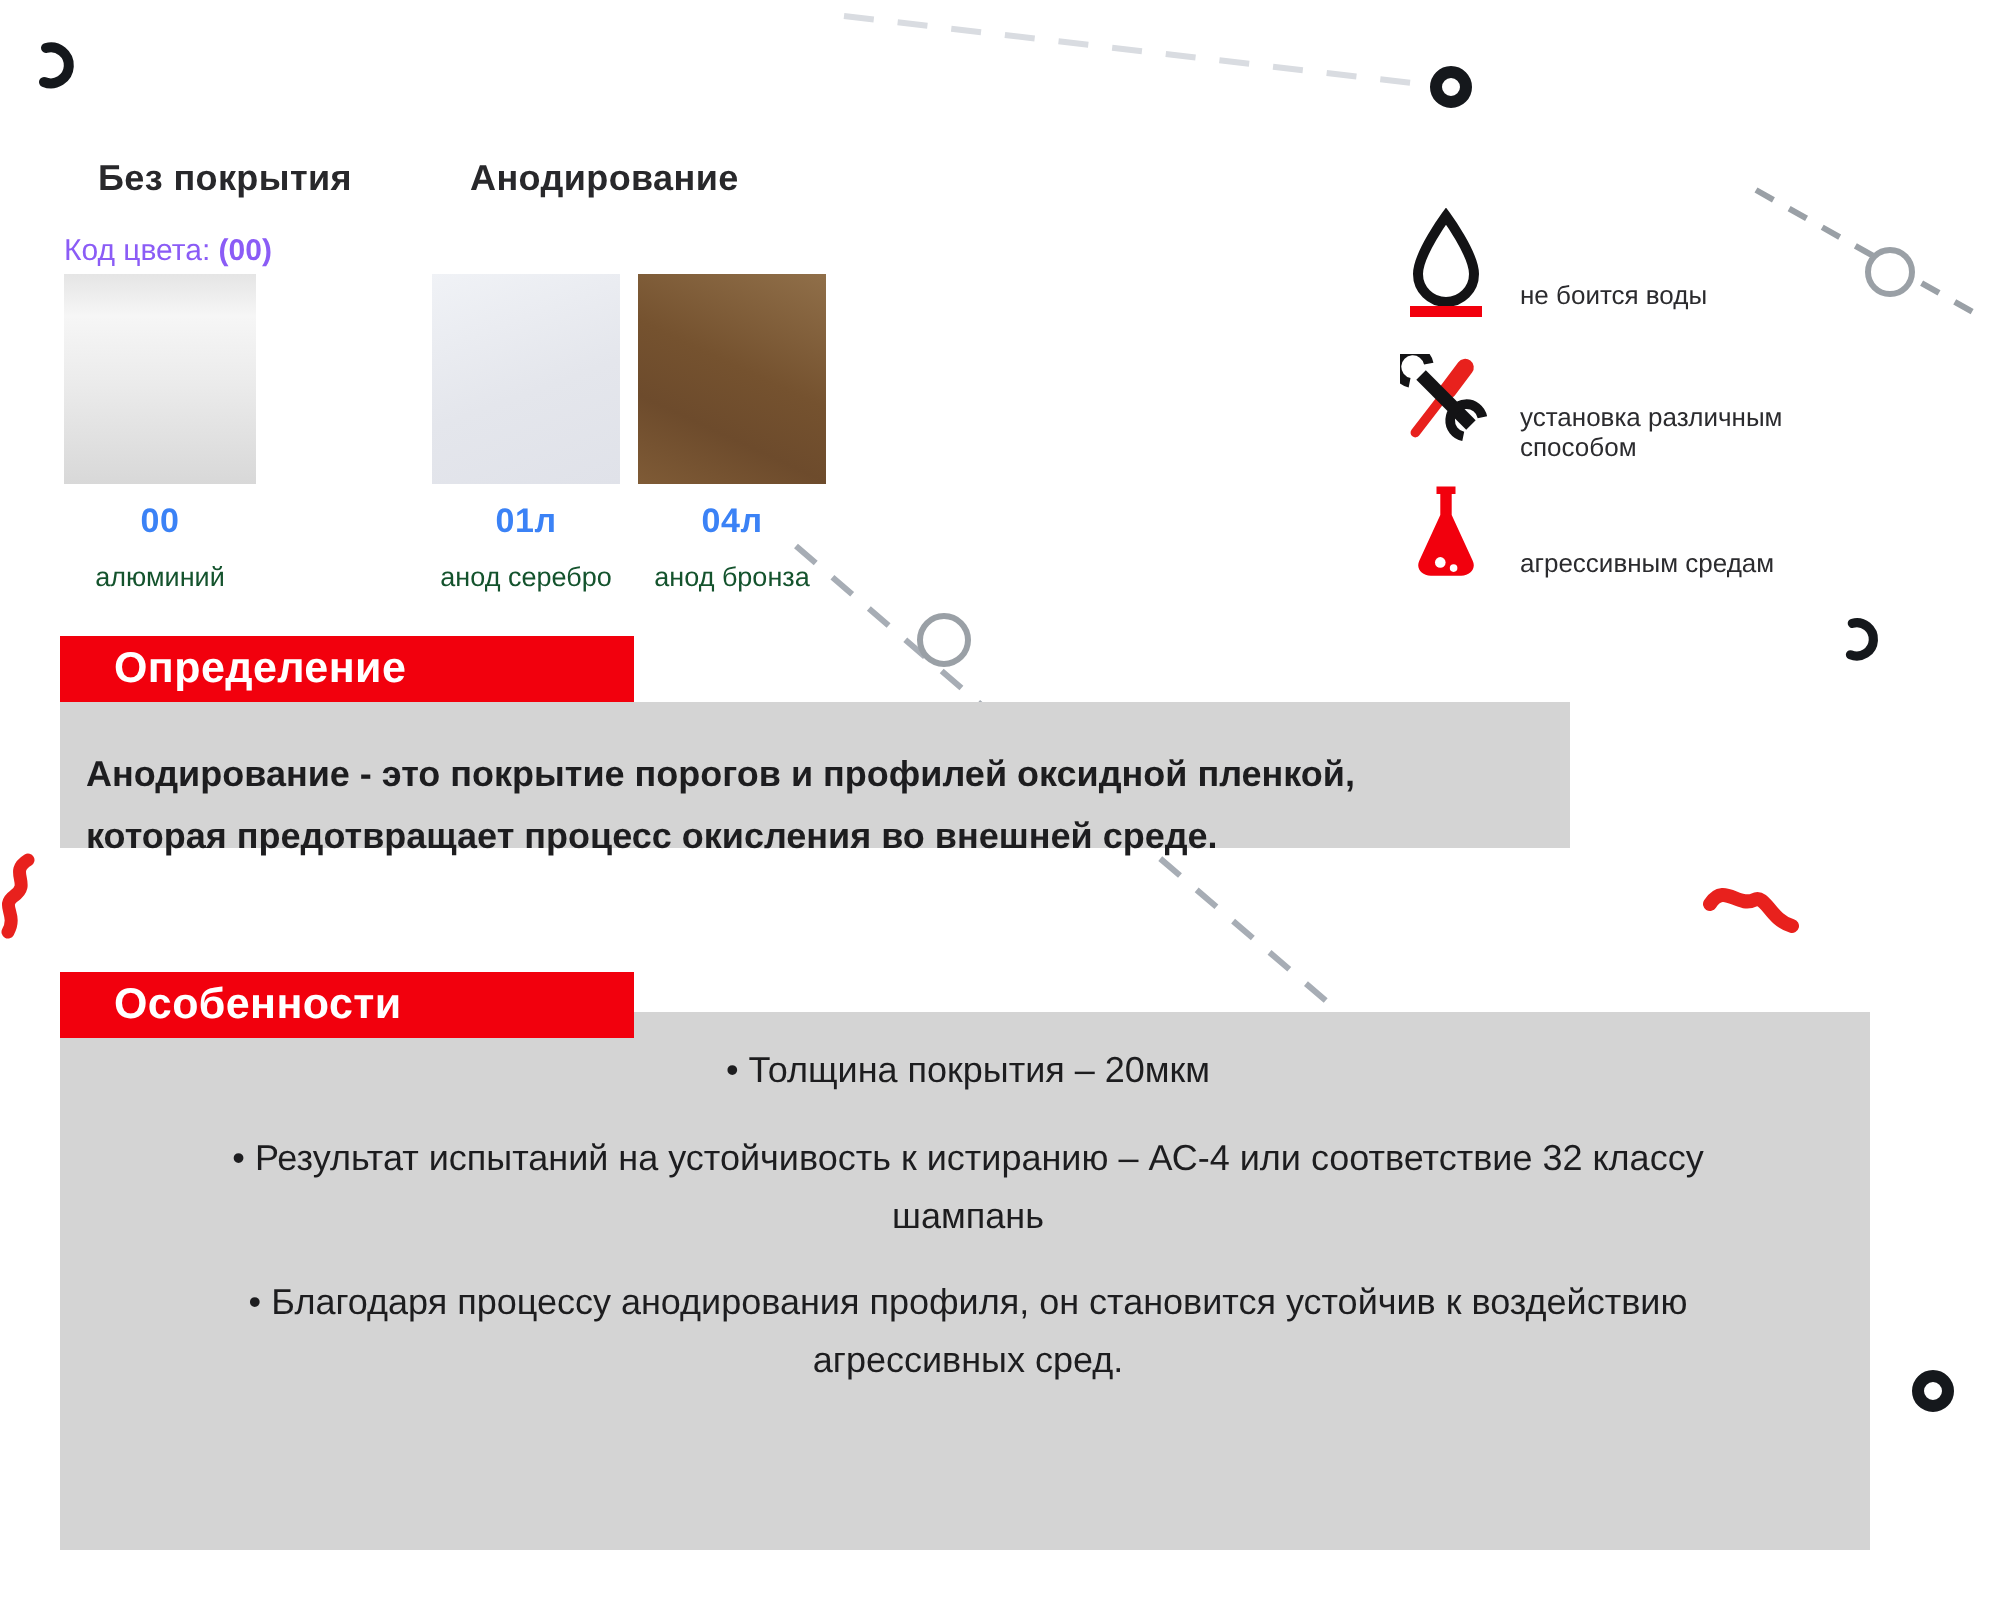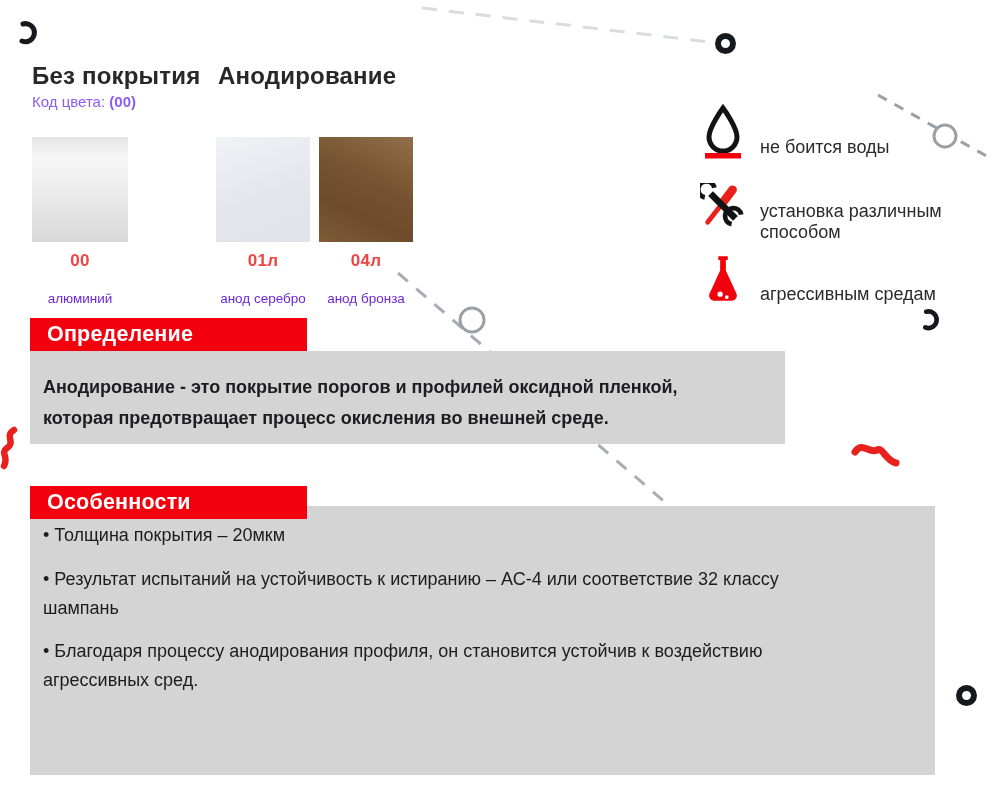--- a/index.html
+++ b/index.html
@@ -14,47 +14,47 @@
   html,body{margin:0;padding:0;background:#fff;}
   .stage{
     position:relative;width:1000px;height:800px;background:#fff;overflow:hidden;
     font-family:"Liberation Sans","DejaVu Sans",sans-serif;color:var(--ink);
   }
   
   .deco{position:absolute;z-index:0;}
   .donut{box-sizing:content-box;width:9px;height:9px;border:6px solid var(--deco-black);border-radius:50%;background:#fff;}
   
   .hdr{position:absolute;top:62px;z-index:1;}
-  .hdr h1{margin:0;font-size:24px;font-weight:bold;letter-spacing:.2px;color:#28282b;}
+  .hdr h1{margin:17px;font-size:18px;font-weight:bold;letter-spacing:.2px;color:#28282b;}
   .hdr .code{margin-top:3px;font-size:15px;color:#8b5cf6;}
   .hdr .code b{font-weight:bold;}
   
   .swatches{position:absolute;left:32px;top:137px;display:flex;z-index:1;}
   .swatch{display:flex;flex-direction:column;align-items:center;}
   .swatch .chip{width:94px;height:105px;}
   .swatch.first .chip{width:96px;}
-  .swatch .code{margin-top:9px;font-size:17px;font-weight:bold;color:#ef4444;letter-spacing:.3px;}
-  .swatch .name{margin-top:20px;font-size:13.5px;color:#6d28d9;}
+  .swatch .code{margin-top:9px;font-size:17px;font-weight:bold;color:#3b82f6;letter-spacing:.3px;}
+  .swatch .name{margin-top:10px;font-size:13.5px;color:#14532d;}
   .gap-spacer{width:88px;}
   .swatch + .swatch{margin-left:9px;}
   
   .benefits{position:absolute;left:698px;top:104px;width:290px;z-index:1;}
   .benefit{display:flex;align-items:center;margin-bottom:9px;}
   .benefit .ic{width:50px;flex:0 0 50px;display:flex;justify-content:center;}
-  .benefit .txt{font-size:18px;line-height:1.18;color:#2b2b2e;padding-left:12px;margin-top:32px;}
+  .benefit .txt{font-size:13px;line-height:1.18;color:#2b2b2e;padding-left:12px;margin-top:32px;}
   .benefit-line{display:block;}
   .benefit-line:empty{display:none;}
   
   .banner{position:absolute;left:30px;width:260px;height:33px;background:var(--red);z-index:2;
-          color:#fff;font-size:21.5px;font-weight:bold;line-height:33px;padding-left:17px;box-sizing:content-box;letter-spacing:.2px;}
+          color:#fff;font-size:21.5px;font-weight:bold;line-height:33px;padding-left:27px;box-sizing:content-box;letter-spacing:.2px;}
   .panel{position:absolute;left:30px;background:var(--panel);z-index:1;}
-  .panel-def{top:351px;width:755px;height:93px;padding:21px 22px 0 13px;box-sizing:border-box;
+  .panel-def{top:351px;width:755px;height:73px;padding:21px 22px 0 13px;box-sizing:border-box;
              font-size:18px;font-weight:bold;line-height:1.72;color:#1d1d1f;}
   .panel-feat{top:506px;width:905px;height:269px;padding:15px 10px 0 13px;box-sizing:border-box;
-              font-size:18px;line-height:1.6;color:#1d1d1f;}
+              font-size:18px;line-height:1.6;color:#1d1d1f;text-align:center;}
   .panel-feat p{margin:0 0 15px 0;}
   .bullet .bl{display:block;}
   .bullet .bl:empty{display:none;}
   .bullet .bl:first-child::before{content:"\2022\00a0";}
   .def-line{display:block;}
 </style>
 </head>
 <body>
 
 <div class="stage">

